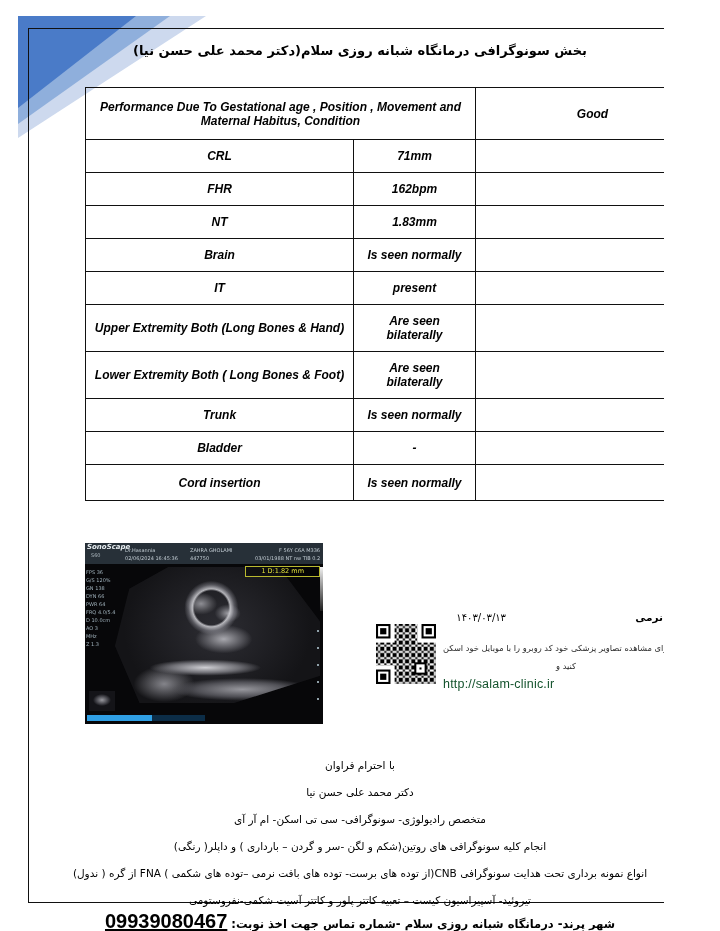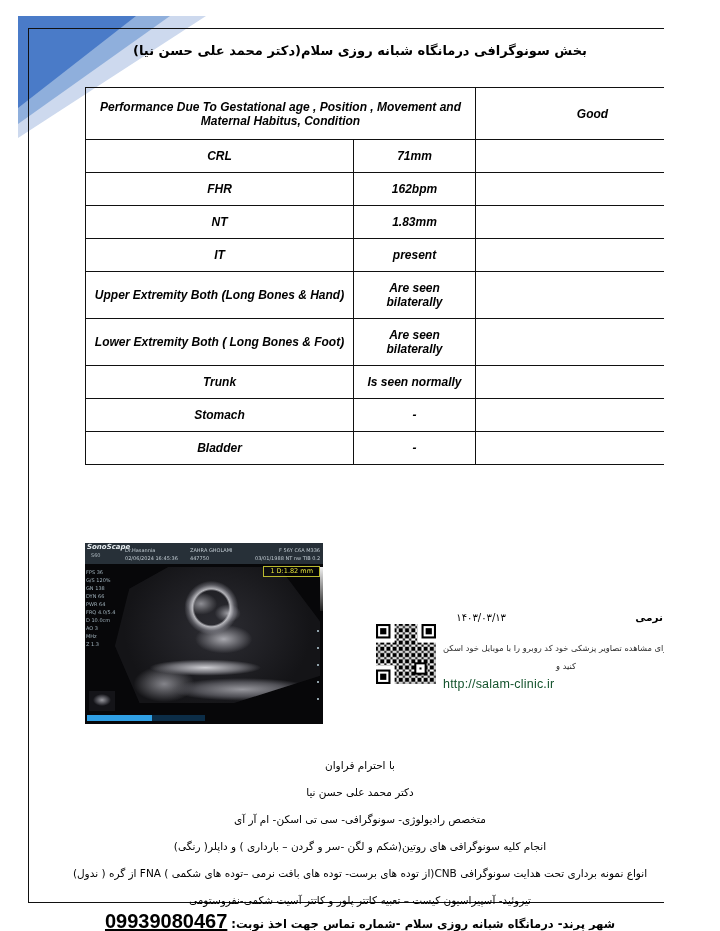--- a/index.html
+++ b/index.html
@@ -33,21 +33,21 @@
              display:flex;align-items:stretch;}
   .us-logo{width:38px;padding-left:2px;color:#e8eef2;}
   .us-logo .brand{font-size:7px;font-weight:bold;font-style:italic;line-height:9px;display:block;}
   .us-logo .model{font-size:5px;color:#aeb9c0;line-height:6px;display:block;padding-left:4px;}
   .us-hcol{flex:1;display:flex;flex-direction:column;justify-content:center;
            font-size:5px;line-height:8px;color:#c2ccd3;white-space:nowrap;overflow:hidden;}
   .us-hcol.right{text-align:right;padding-right:3px;}
   #us-params{position:absolute;left:1px;top:25px;width:30px;font-size:5px;line-height:8px;
              color:#9fb0ba;white-space:nowrap;}
   #us-measure{position:absolute;right:3px;top:23px;color:#e3e23c;font-size:6.5px;
-              border:1px solid #b9b92f;padding:0 6px;line-height:9px;background:rgba(0,0,0,.35);}
+              border:1px solid #b9b92f;padding:0 15px;line-height:9px;background:rgba(0,0,0,.35);}
   #us-fan{position:absolute;left:30px;top:24px;width:205px;height:136px;
           clip-path:polygon(26% 0,80% 0,100% 40%,100% 80%,58% 100%,12% 100%,0 58%,7% 16%);
           background:
             radial-gradient(circle 26px at 47% 30%, rgba(0,0,0,0) 17px, rgba(205,205,210,.85) 19px, rgba(130,130,138,.55) 23px, rgba(0,0,0,0) 27px),
             radial-gradient(ellipse 16px 11px at 42% 27%, #8e8e94 0%, #47474c 65%, rgba(0,0,0,0) 100%),
             radial-gradient(ellipse 13px 9px at 55% 34%, #9a9aa0 0%, #4f4f55 60%, rgba(0,0,0,0) 100%),
             radial-gradient(ellipse 30px 15px at 53% 53%, #a8a8ae 0%, #5c5c62 55%, rgba(0,0,0,0) 95%),
             radial-gradient(ellipse 62px 9px at 44% 74%, #cfcfd4 0%, #6f6f75 55%, rgba(0,0,0,0) 90%),
             radial-gradient(ellipse 75px 12px at 62% 90%, #97979d 0%, #505056 60%, rgba(0,0,0,0) 95%),
             radial-gradient(ellipse 34px 20px at 24% 86%, #84848a 0%, rgba(0,0,0,0) 90%),
@@ -109,47 +109,52 @@
       <td>FHR</td>
       <td>162bpm</td>
       <td></td>
     </tr>
     <tr class="r-std">
       <td>NT</td>
       <td>1.83mm</td>
       <td></td>
     </tr>
     <tr class="r-std">
+      <td>Brain</td>
+      <td>Is seen normally</td>
+      <td></td>
+    </tr>
+    <tr class="r-std">
       <td>IT</td>
       <td>present</td>
       <td></td>
     </tr>
     <tr class="r-tall">
       <td>Upper Extremity Both (Long Bones &amp; Hand)</td>
       <td>Are seen bilaterally</td>
       <td></td>
     </tr>
     <tr class="r-tall">
       <td>Lower Extremity Both ( Long Bones &amp; Foot)</td>
       <td>Are seen bilaterally</td>
       <td></td>
     </tr>
     <tr class="r-std">
       <td>Trunk</td>
       <td>Is seen normally</td>
       <td></td>
     </tr>
     <tr class="r-std">
-      <td>Stomach</td>
-      <td>-</td>
-      <td></td>
-    </tr>
-    <tr class="r-std">
       <td>Bladder</td>
       <td>-</td>
+      <td></td>
+    </tr>
+    <tr class="r-last">
+      <td>Cord insertion</td>
+      <td>Is seen normally</td>
       <td></td>
     </tr>
   </tbody>
     </table>
 
   <div id="us">
     <div id="us-header">
       <div class="us-logo">
         <span class="brand">SonoScape</span>
         <span class="model">S60</span>

